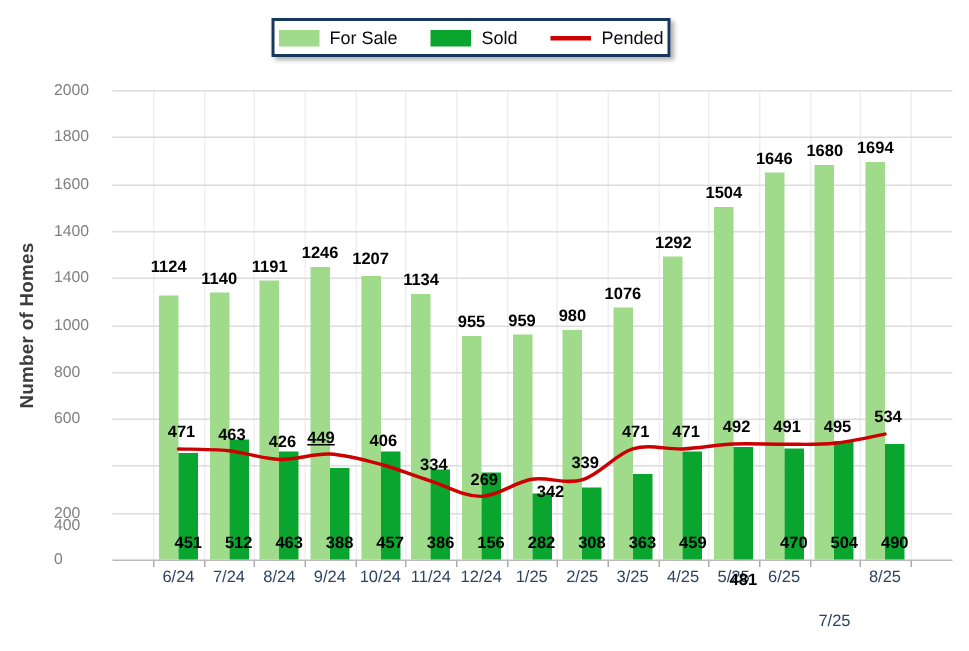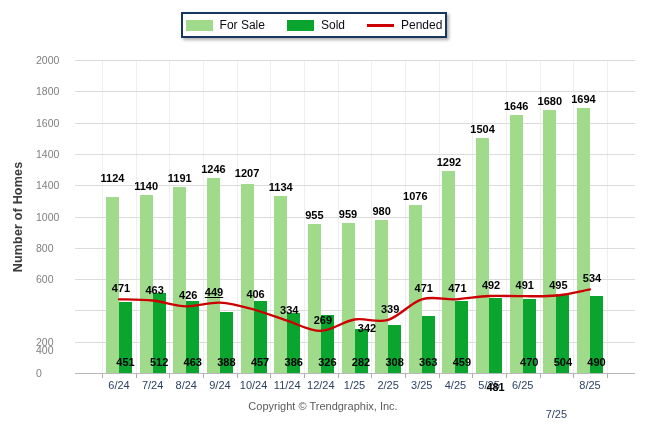--- a/index.html
+++ b/index.html
@@ -140,21 +140,21 @@
       <div class="xtick" style="left: 231.571px; top: 379px; position: absolute;">10/24</div>
       <div class="bar" style="left: 274.214px; top: 195.529px; width: 13px; height: 177.471px; background: rgb(160, 219, 140); position: absolute;"></div>
       <div class="bar" style="left: 287.214px; top: 312.591px; width: 13px; height: 60.409px; background: rgb(10, 165, 47); position: absolute;"></div>
       <div class="dlabel" style="left: 255.714px; top: 180.529px; position: absolute;">1134</div>
       <div class="dlabel sold" style="left: 268.714px; top: 356px; position: absolute;">386</div>
       <div class="dlabel pended" style="left: 264.214px; top: 303.729px; position: absolute;">334</div>
       <div class="xtick" style="left: 265.214px; top: 379px; position: absolute;">11/24</div>
       <div class="bar" style="left: 307.857px; top: 223.542px; width: 13px; height: 149.457px; background: rgb(160, 219, 140); position: absolute;"></div>
       <div class="bar" style="left: 320.857px; top: 315.252px; width: 13px; height: 57.7485px; background: rgb(10, 165, 47); position: absolute;"></div>
       <div class="dlabel" style="left: 289.357px; top: 208.542px; position: absolute;">955</div>
-      <div class="dlabel sold" style="left: 302.357px; top: 356px; position: absolute;">326</div>
+      <div class="dlabel sold" style="left: 302.357px; top: 356px; position: absolute;">156</div>
       <div class="dlabel pended" style="left: 297.857px; top: 313.901px; position: absolute;">269</div>
       <div class="xtick" style="left: 298.857px; top: 379px; position: absolute;">12/24</div>
       <div class="bar" style="left: 341.5px; top: 222.917px; width: 13px; height: 150.083px; background: rgb(160, 219, 140); position: absolute;"></div>
       <div class="bar" style="left: 354.5px; top: 328.867px; width: 13px; height: 44.133px; background: rgb(10, 165, 47); position: absolute;"></div>
       <div class="dlabel" style="left: 323px; top: 207.917px; position: absolute;">959</div>
       <div class="dlabel sold" style="left: 336px; top: 356px; position: absolute;">282</div>
       <div class="dlabel pended" style="left: 342px; top: 302.477px; position: absolute; margin-top: 20px;">342</div>
       <div class="xtick" style="left: 332.5px; top: 379px; position: absolute;">1/25</div>
       <div class="bar" style="left: 375.143px; top: 219.63px; width: 13px; height: 153.37px; background: rgb(160, 219, 140); position: absolute;"></div>
       <div class="bar" style="left: 388.143px; top: 324.798px; width: 13px; height: 48.202px; background: rgb(10, 165, 47); position: absolute;"></div>
@@ -193,17 +193,16 @@
       <div class="dlabel pended" style="left: 533.357px; top: 278.533px; position: absolute;">495</div>
       <div class="xtick" style="left: 534.357px; top: 379px; position: absolute; margin-top: 29px;">7/25</div>
       <div class="bar" style="left: 577px; top: 107.889px; width: 13px; height: 265.111px; background: rgb(160, 219, 140); position: absolute;"></div>
       <div class="bar" style="left: 590px; top: 296.315px; width: 13px; height: 76.685px; background: rgb(10, 165, 47); position: absolute;"></div>
       <div class="dlabel" style="left: 558.5px; top: 92.889px; position: absolute;">1694</div>
       <div class="dlabel sold" style="left: 571.5px; top: 356px; position: absolute;">490</div>
       <div class="dlabel pended" style="left: 567px; top: 272.429px; position: absolute;">534</div>
       <div class="xtick" style="left: 568px; top: 379px; position: absolute;">8/25</div>
     </div>
 
-  <div class="footer">Copyright © Trendgraphix, Inc.</div>
 <svg width="646" height="434" class="lineplot">
       <path d="M119,299.2885 C124.6,299.5 141.4,299.4 152.6,300.5 C163.9,301.7 175.1,306.0 186.3,306.3 C197.5,306.7 208.7,302.2 219.9,302.7 C231.1,303.3 242.4,306.5 253.6,309.5 C264.8,312.5 276.0,317.2 287.2,320.7 C298.4,324.3 309.6,331.1 320.9,330.9 C332.1,330.7 343.3,321.3 354.5,319.5 C365.7,317.7 376.9,323.3 388.1,319.9 C399.4,316.6 410.6,302.7 421.8,299.3 C433.0,295.8 444.2,299.8 455.4,299.3 C466.6,298.7 477.9,296.5 489.1,296.0 C500.3,295.5 511.5,296.2 522.7,296.2 C533.9,296.1 545.1,296.7 556.4,295.5 C567.6,294.4 584.4,290.4 590.0,289.4" fill="none" stroke="#CC0000" stroke-width="2.3" stroke-linecap="round"></path>
     </svg>
   </div>
 
 </body></html>

